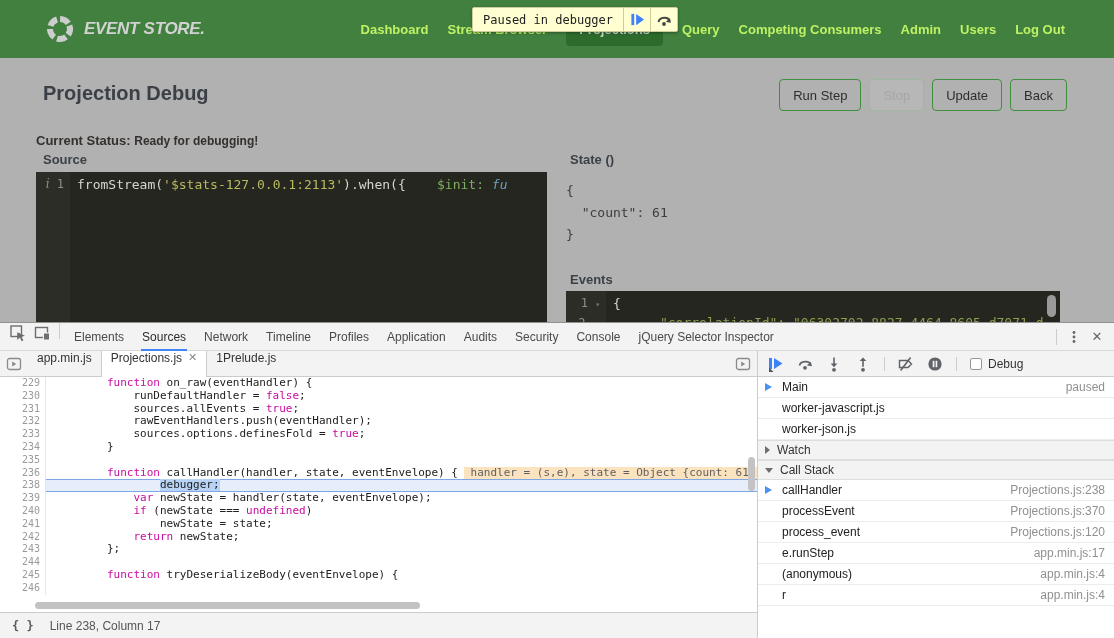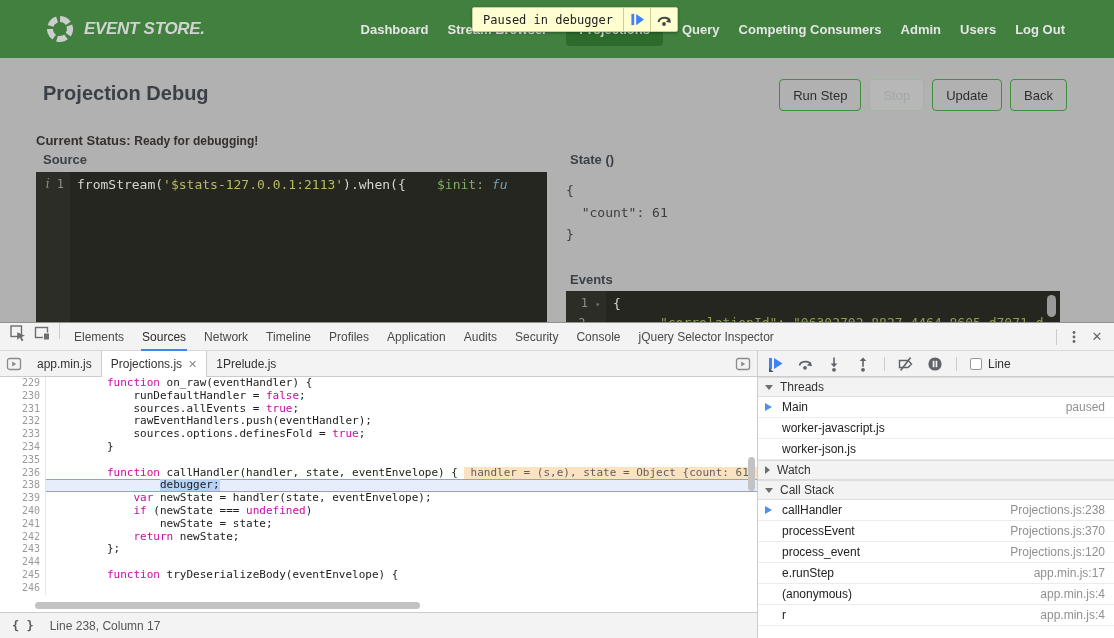--- a/index.html
+++ b/index.html
@@ -11,21 +11,21 @@
   *{margin:0;padding:0;box-sizing:border-box}
   body{font-family:"Liberation Sans",sans-serif;background:#888}
   .screen{position:relative;width:1114px;height:638px;overflow:hidden;background:#fff}
 
   
   .navbar{position:absolute;left:0;top:0;width:1114px;height:58px;background:var(--navbar-bg);
     display:flex;align-items:center;padding:0 49px 0 45px}
   .brand{display:flex;align-items:center;gap:9px}
   .brand-text{font-style:italic;font-weight:bold;font-size:17px;color:#d2d2d2;letter-spacing:-.3px;white-space:nowrap}
   .nav-items{margin-left:auto;display:flex;align-items:center}
-  .nav-item{color:#e5e5e5;font-weight:bold;font-size:13px;margin-left:19px;padding:9px 0;cursor:pointer;white-space:nowrap}
+  .nav-item{color:#bef264;font-weight:bold;font-size:13px;margin-left:19px;padding:9px 0;cursor:pointer;white-space:nowrap}
   .nav-item.active{background:var(--navbar-active-bg);padding:9px 13px;border-radius:4px;color:#c9dcc8}
 
   
   .banner{position:absolute;left:472px;top:7px;height:25px;z-index:6;display:flex;align-items:stretch;
     background:var(--banner-bg);border:1px solid #cdcd9a;border-radius:2px;box-shadow:0 1px 3px rgba(0,0,0,.35)}
   .banner-text{display:flex;align-items:center;padding:0 10px;font-family:"DejaVu Sans Mono",monospace;font-size:12px;color:#222;white-space:nowrap}
   .banner-btn{width:27px;display:flex;align-items:center;justify-content:center;border-left:1px solid #cdcd9a;cursor:pointer}
 
   
   .page-body{position:absolute;left:0;top:58px;width:1114px;height:264px;background:var(--page-bg)}
@@ -69,21 +69,21 @@
   .dt-tab.active{color:#2b2b2b}
   .dt-tab.active::after{content:'';position:absolute;left:5px;right:5px;bottom:0;height:2px;background:var(--accent-blue)}
   .dt-right{margin-left:auto;display:flex;align-items:center}
   .dt-close{font-size:13px;color:#666;width:22px;text-align:center;cursor:pointer}
 
   .dt-main{display:flex;height:287px}
   .left-pane{width:758px;flex:none;border-right:1px solid #ccc;display:flex;flex-direction:column;position:relative;background:#fff}
   .file-tabbar{height:26px;background:#f3f3f3;border-bottom:1px solid #ccc;display:flex;align-items:stretch;flex:none}
   .pane-icon{width:28px;display:flex;align-items:center;justify-content:center;cursor:pointer;flex:none}
   .pane-icon.right{margin-left:auto}
-  .file-tab{display:flex;align-items:center;gap:6px;padding:0 9px;font-size:12px;color:#333;cursor:pointer;white-space:nowrap}
+  .file-tab{display:flex;gap:6px;padding:0 9px;font-size:12px;color:#333;cursor:pointer;white-space:nowrap}
   .file-tab.active{background:#fff;border-left:1px solid #ccc;border-right:1px solid #ccc;margin-bottom:-1px}
   .tab-close{color:#888;font-size:11px;cursor:pointer}
 
   .code-area{flex:1;position:relative;overflow:hidden;background:#fff}
   .code-line{display:flex;height:12.8px;font-family:"DejaVu Sans Mono",monospace;font-size:11px;line-height:12.8px;white-space:pre}
   .gut{width:46px;flex:none;text-align:right;padding-right:5px;color:#9a9a9a;font-size:10px;border-right:1px solid #e6e6e6;cursor:pointer}
   .lb{flex:1;padding-left:8px;overflow:hidden}
   .lb.hl{background:var(--hl-bg);box-shadow:inset 0 1px 0 #7fa7e3,inset 0 -1px 0 #7fa7e3}
   .tok-p{color:#212121}.tok-k{color:var(--kw)}.tok-sel{background:var(--sel-bg);color:#212121}
   .tok-ann{background:var(--ann-bg);color:#5f5f5f;margin-left:6px}
@@ -333,28 +333,24 @@
           <span class="dbg-ic">
             <svg width="16" height="16" viewBox="0 0 16 16">
               <circle cx="8" cy="8" r="6.6" fill="#5f6368"></circle>
               <rect x="5.7" y="4.8" width="1.7" height="6.4" fill="#f3f3f3"></rect>
               <rect x="8.6" y="4.8" width="1.7" height="6.4" fill="#f3f3f3"></rect>
             </svg>
           </span>
           <span class="dbg-sep"></span>
           <span class="async">
             <span class="cb"></span>
-            <span>Line</span>
-          </span>
-        </div>
-
-        <div class="section-header">
-          <span class="tri-down"></span>
-          <span>Threads</span>
-        </div>
+            <span>Debug</span>
+          </span>
+        </div>
+
         <div>
             <div class="row current">
               <span>Main</span>
               <span class="loc">paused</span>
             </div>
             <div class="row">
               <span>worker-javascript.js</span>
             </div>
             <div class="row">
               <span>worker-json.js</span>

